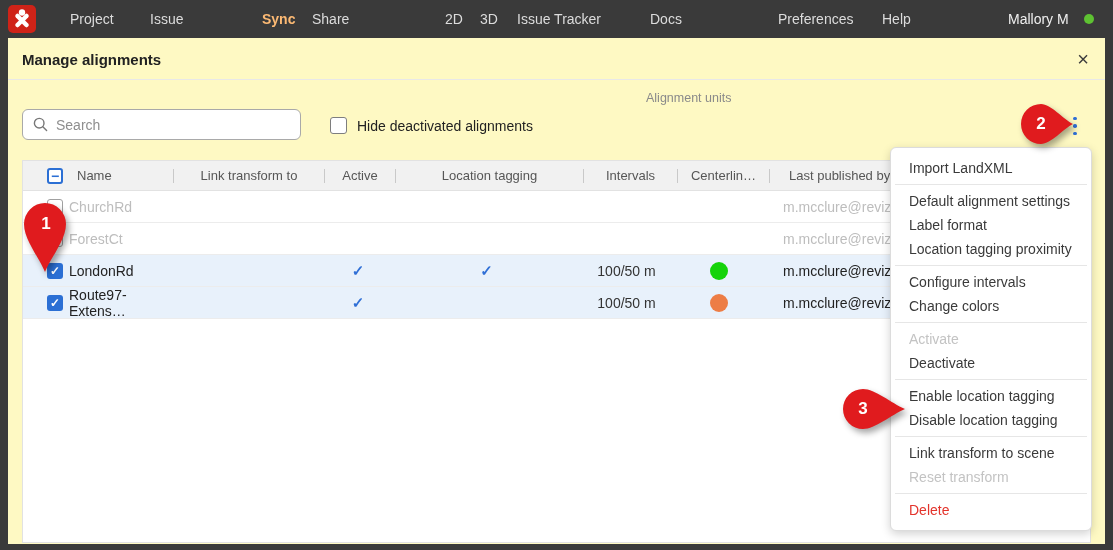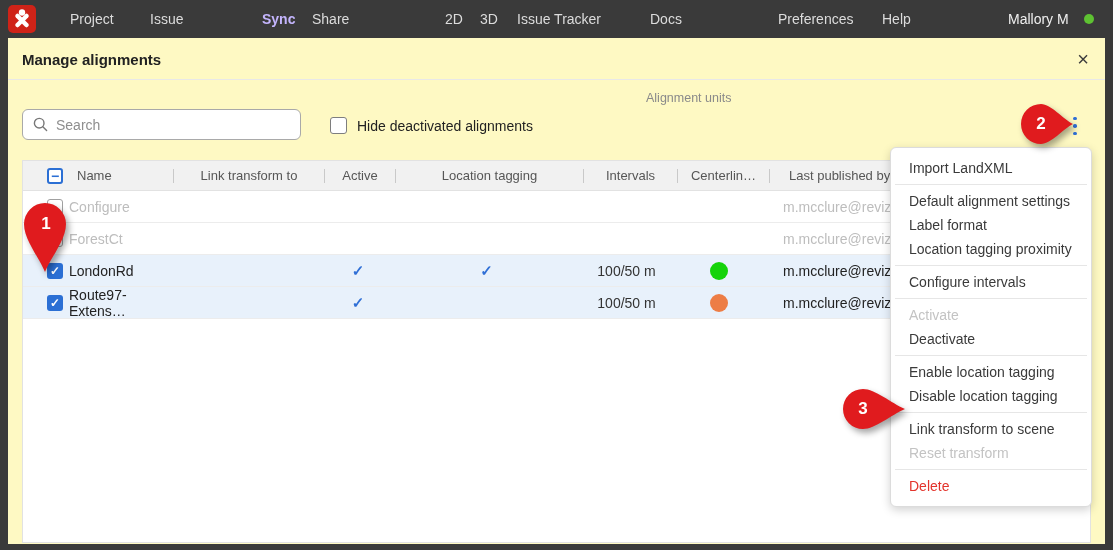--- a/index.html
+++ b/index.html
@@ -4,21 +4,21 @@
 <style>
   * { margin:0; padding:0; box-sizing:border-box; }
   body { font-family:"Liberation Sans", sans-serif; background:#222; }
   #screen { position:relative; width:1113px; height:550px; background:#3a3a3a; overflow:hidden; }
 
   
   .topbar { position:absolute; top:0; left:0; width:100%; height:38px; background:#3a3a3a; }
   .tb-logo { position:absolute; left:8px; top:5px; width:28px; height:28px; cursor:pointer; }
   .tb-item { position:absolute; top:0; height:38px; line-height:38px; font-size:14px; color:#dcdcdc; cursor:pointer; white-space:nowrap; }
   .tb-project { left:70px; } .tb-edit { left:150px; }
-  .tb-sync { left:262px; color:#c4b5fd; font-weight:bold;text-align:right; }
+  .tb-sync { left:262px; color:#fdba74; font-weight:bold;text-align:right; }
   .tb-share { left:312px; } .tb-2d { left:445px; } .tb-3d { left:480px; }
   .tb-issue { left:517px; } .tb-docs { left:650px; } .tb-pref { left:778px; } .tb-help { left:882px; }
   .tb-user { left:1008px; color:#f0f0f0; }
   .tb-status { position:absolute; left:1084px; top:14px; width:10px; height:10px; border-radius:50%; }
 
   
   .dialog { position:absolute; left:8px; top:38px; width:1097px; height:506px; background:#fef9c3; }
   .dlg-title { position:absolute; left:14px; top:13px; font-size:15px; font-weight:bold; color:#222; }
   .dlg-close { position:absolute; right:16px; top:9px; font-size:20px; color:#3c3c3c; cursor:pointer; line-height:24px; }
   .dlg-head-divider { position:absolute; left:0; top:41px; width:100%; height:1px; background:#e8e8e8; }
@@ -155,21 +155,21 @@
         <span class="sep"></span>
         <div class="c6 hcell">Centerlin…</div>
         <span class="sep"></span>
         <div class="c7 hcell">Last published by</div>
       </div>
 
       <div class="t-row deactivated">
         <div class="c0">
             <span class="cbx unchecked"></span>
           </div>
-        <div class="c1 name-txt">Configure</div>
+        <div class="c1 name-txt">ChurchRd</div>
         <div class="c2"></div>
           <div class="c3"></div>
           <div class="c4"></div>
         <div class="c5 interval-txt"></div>
         <div class="c6"></div>
         <div class="c7 pub-txt">m.mcclure@reviz</div>
       </div>
 
       <div class="t-row deactivated">
         <div class="c0">
@@ -219,20 +219,21 @@
       <div class="ctx-group">
         <div class="ctx-item">Import LandXML</div>
       </div>
       <div class="ctx-group">
         <div class="ctx-item">Default alignment settings</div>
         <div class="ctx-item">Label format</div>
         <div class="ctx-item">Location tagging proximity</div>
       </div>
       <div class="ctx-group">
         <div class="ctx-item">Configure intervals</div>
+        <div class="ctx-item">Change colors</div>
       </div>
       <div class="ctx-group">
         <div class="ctx-item disabled">Activate</div>
         <div class="ctx-item">Deactivate</div>
       </div>
       <div class="ctx-group">
         <div class="ctx-item">Enable location tagging</div>
         <div class="ctx-item">Disable location tagging</div>
       </div>
       <div class="ctx-group">

